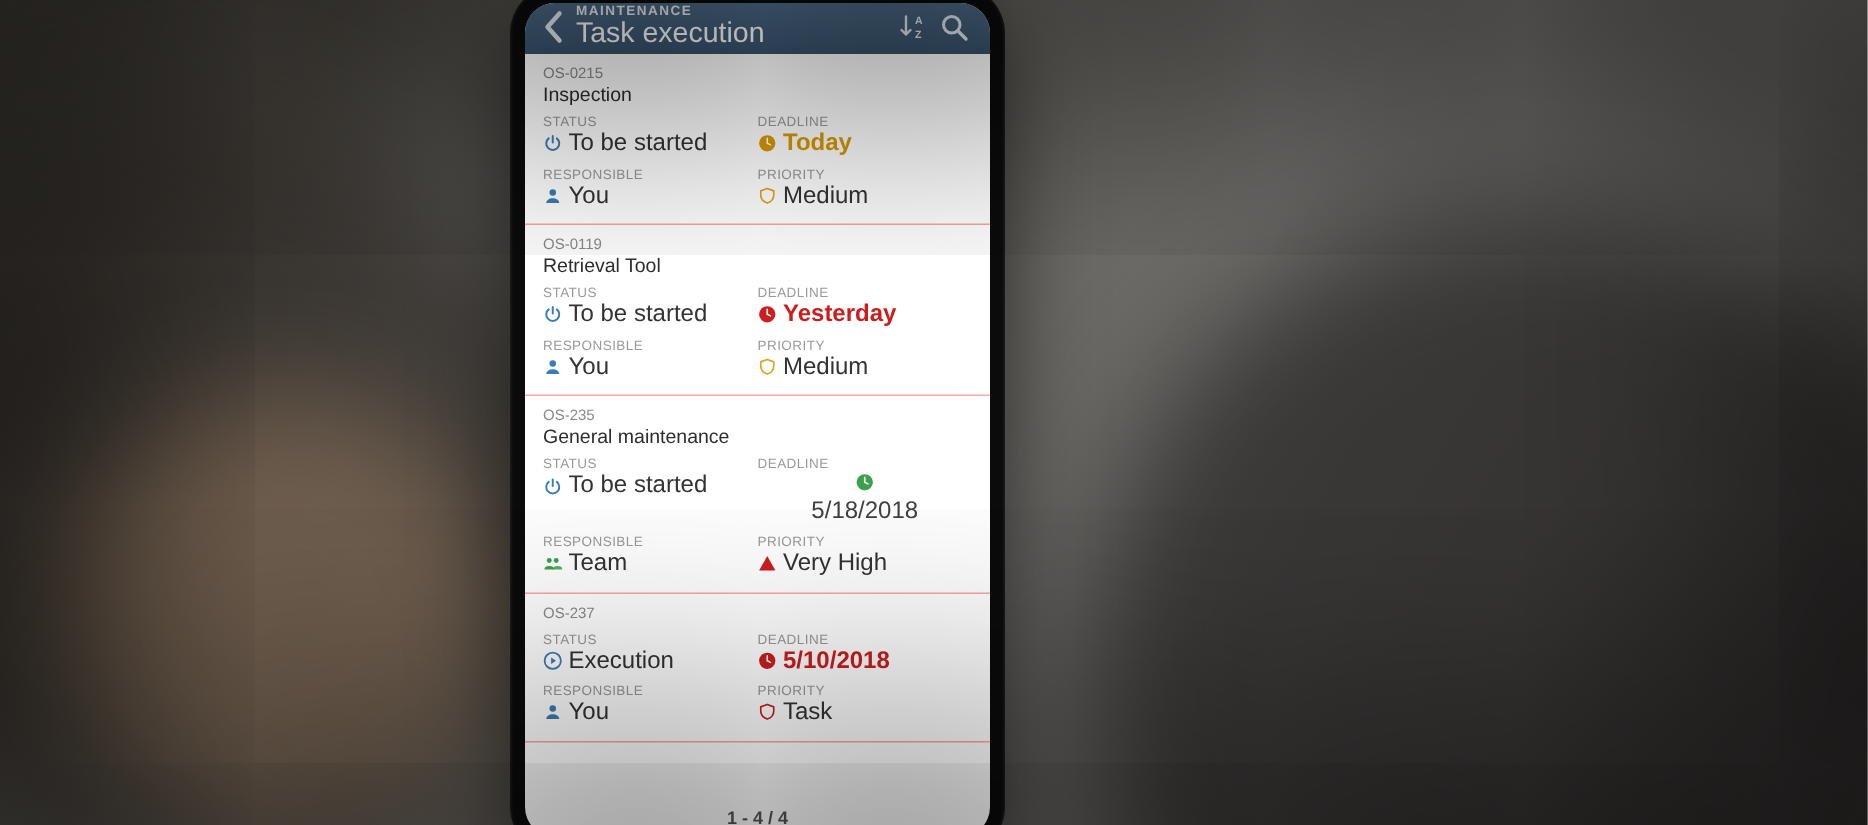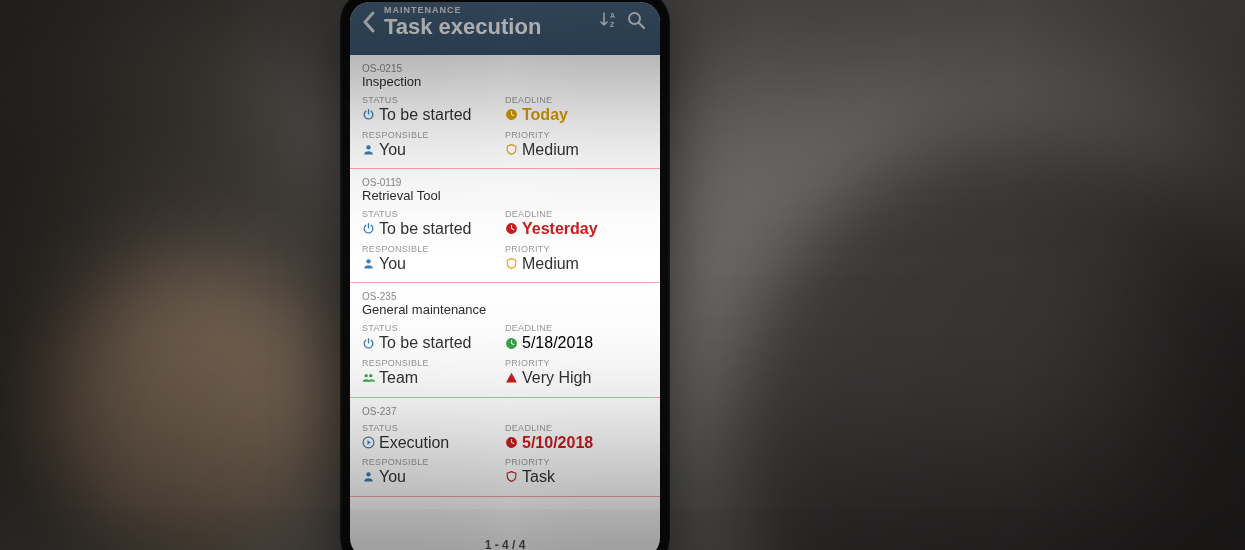--- a/index.html
+++ b/index.html
@@ -38,44 +38,44 @@
     overflow:hidden;
     display:flex;
     flex-direction:column;
   }
 
   
   .app-header {
     background: linear-gradient(#4d6a86, #39536d);
     color:#fff;
     display:flex;
-    align-items:flex-start;
+    align-items:center;
     padding: 4px 10px 6px 6px;
-    height: 53px;
+    height: 34px;
   }
   .back-btn { width:26px; height:32px; display:flex; align-items:center; justify-content:center; cursor:pointer; }
   .titles { flex:1; line-height:1.05; padding-left:2px; }
   .titles .module { font-size:9px; letter-spacing:1px; font-weight:700; opacity:.9; }
-  .titles .page { font-size:22px; font-weight:700; }
+  .titles .page { font-size:19px; font-weight:400; }
   .hdr-icon { width:28px; height:28px; display:flex; align-items:center; justify-content:center; cursor:pointer; }
 
   
   .list { flex:1; overflow:hidden; background:#fff; }
   .card { padding: 8px 12px 10px; border-bottom:1px solid #fca5a5; }
   .card .id { font-size:10px; color:#8a8a8a; }
   .card .title { font-size:13px; color:#2d2d2d; margin-bottom:6px; }
   .row { display:flex; margin-top:6px; }
   .cell { flex:1; }
   .cell .lbl { font-size:9px; color:#9a9a9a; letter-spacing:.3px; }
   .cell .val { font-size:16px; color:#333; display:flex; align-items:center; gap:4px; line-height:1.1; margin-top:1px; }
   .ico { width:13px; height:13px; display:inline-flex; align-items:center; justify-content:center; flex-shrink:0; }
 
   .deadline-today .val { color:#d79a00; font-weight:700; }
   .deadline-late .val  { color:#cc1e1e; font-weight:700; }
-  .deadline-ok .val    { color:#000000; }
+  .deadline-ok .val    { color:#404040;flex-direction:column; }
 
   .pager { text-align:center; font-size:12px; color:#555; padding:10px 0 6px; font-weight:600; }
 
   svg { display:block; }
 </style>
 </head>
 <body>
 
 <div class="bg-blob blob1"></div>
 <div class="bg-blob blob2"></div>

